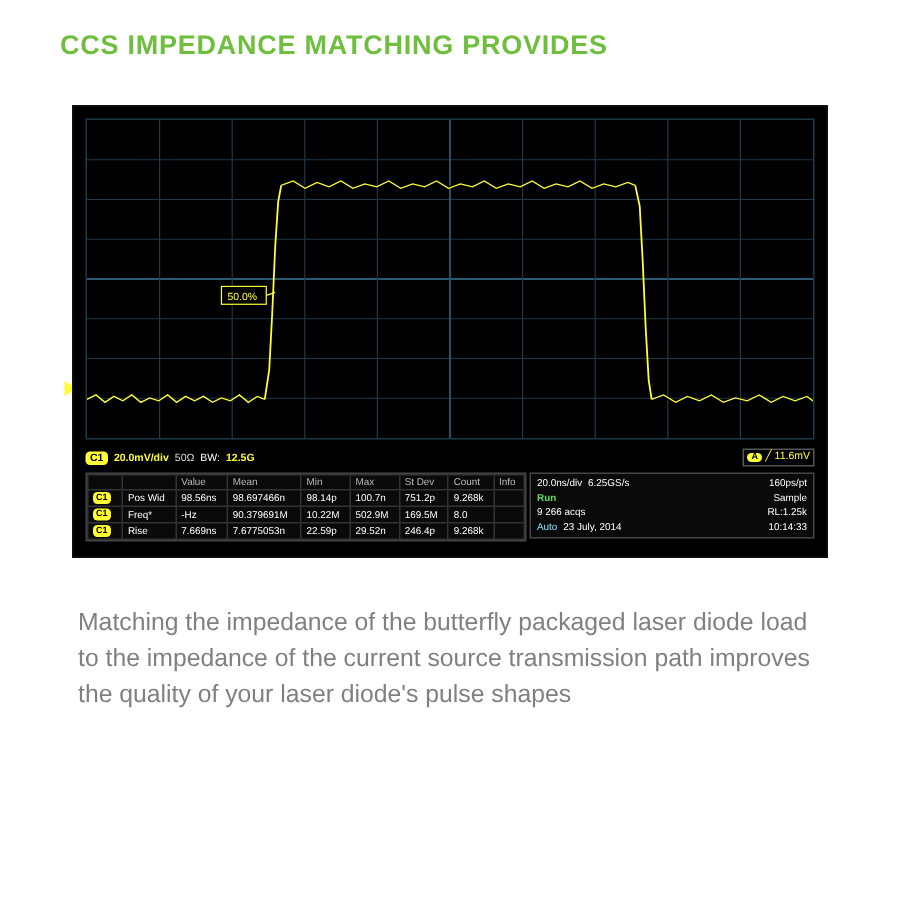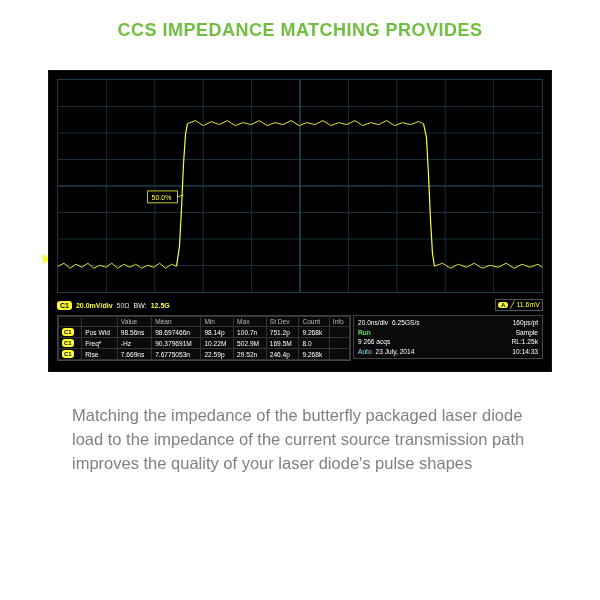--- a/index.html
+++ b/index.html
@@ -4,21 +4,20 @@
 <style>
   * { box-sizing: border-box; margin: 0; padding: 0; }
   body {
     width: 600px;
     height: 600px;
     background: #ffffff;
     font-family: Arial, Helvetica, sans-serif;
     overflow: hidden;
   }
   .heading {
-    text-align: center;
     color: #6fbf3e;
     font-weight: 700;
     font-size: 18px;
     letter-spacing: 0.5px;
     padding: 18px 40px 6px;
     line-height: 1.35;
   }
   .scope-wrap {
     width: 504px;
     margin: 22px auto 0;
@@ -141,21 +140,21 @@
   .status .line { display: flex; gap: 4px; }
   .status .grow { flex: 1; }
   .status .green { color: #5fdc5f; font-weight: bold; }
   .status .cyan { color: #7fe0ff; }
   .status .right { text-align: right; }
   
   .desc {
     color: #808080;
     font-size: 16.5px;
     line-height: 1.45;
-    padding: 32px 52px 0 72px;
+    padding: 32px 52px 0 52px;
   }
 </style>
 </head>
 <body>
 
 <h2 class="heading">
   <span>CCS IMPEDANCE MATCHING PROVIDES</span><br>
 </h2>
 
 <div class="scope-wrap">

